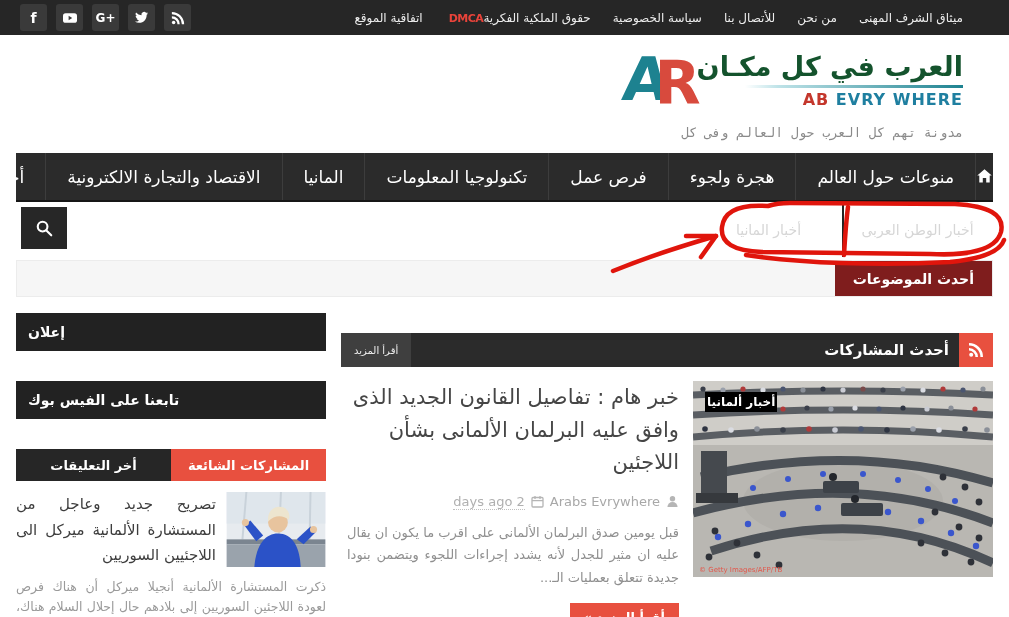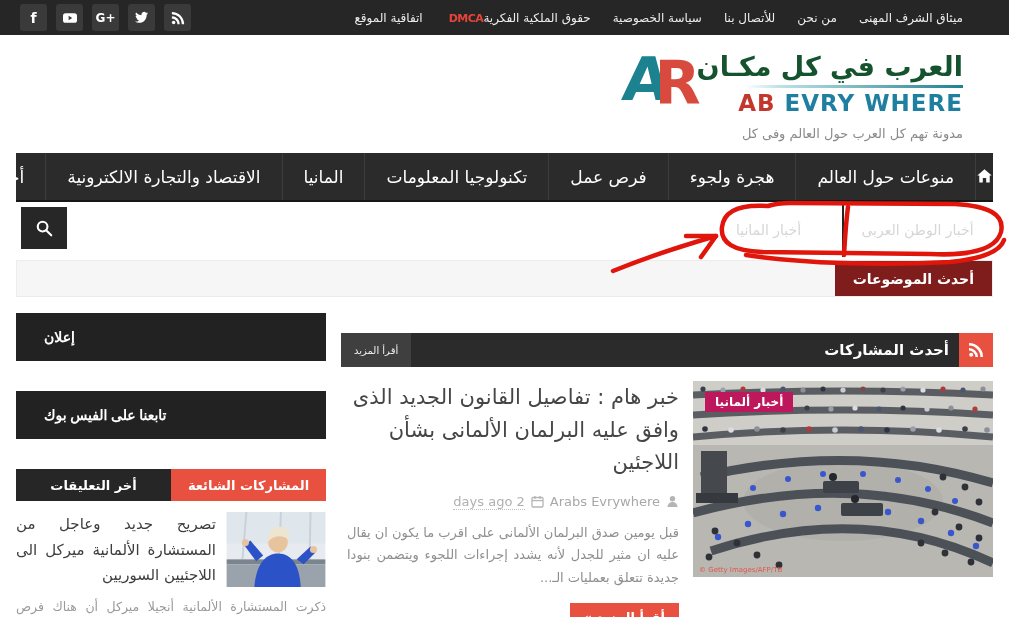--- a/index.html
+++ b/index.html
@@ -20,24 +20,24 @@
 
   
   .masthead { background:#fff; padding:16px 46px 12px 18px; display:flex; flex-direction:column; align-items:flex-end; }
   .logo { display:flex; align-items:flex-start; cursor:pointer; }
   .monogram { position:relative; width:80px; height:64px; flex:0 0 auto; }
   .mg-a { position:absolute; left:0; top:-2px; font-size:60px; font-weight:bold; color:#1d8290; transform:skewX(-6deg); line-height:1; }
   .mg-r { position:absolute; left:32px; top:2px; font-size:60px; font-weight:bold; color:#d84a3d; line-height:1; }
   .logo-text { display:flex; flex-direction:column; align-items:flex-end; margin-left:-6px; }
   .logo-ar { color:#14532d; font-size:27px; font-weight:bold; direction:rtl; }
   .logo-line { width:218px; height:3px; margin:3px 0 2px; background:linear-gradient(to left,#1d8290,#bfe3e8 85%, rgba(255,255,255,0)); }
-  .logo-en { font-size:23px; font-weight:bold; letter-spacing:1px; white-space:nowrap; }
+  .logo-en { font-size:16px; font-weight:bold; letter-spacing:1px; white-space:nowrap; }
   .logo-en .ab { color:#c4372c; }
   .logo-en .rest { color:#1f7fa0; }
-  .tagline { margin-top:10px; color:#8a8a8a; font-size:13px; direction:rtl; }
+  .tagline { margin-top:10px; color:#8a8a8a; font-size:13px; direction:rtl;font-family:Liberation Mono, monospace; }
 
   
   .shell { padding:0 16px; }
 
   
   .mainnav { background:#2b2b2b; height:47px; display:flex; direction:rtl; align-items:stretch; }
   .nav-home { width:48px; display:flex; align-items:center; justify-content:center; border-left:1px solid #3d3d3d; cursor:pointer; }
   .nav-item { display:flex; align-items:center; padding:0 21px; color:#fff; font-size:17px; border-left:1px solid #3d3d3d; cursor:pointer; white-space:nowrap; }
 
   
@@ -59,32 +59,32 @@
   
   .section-header { margin-top:20px; height:34px; background:#2b2b2b; display:flex; direction:rtl; align-items:stretch; }
   .rss-box { width:34px; background:#e8503f; display:flex; align-items:center; justify-content:center; }
   .section-title { color:#fff; font-size:15px; font-weight:bold; display:flex; align-items:center; padding:0 10px; }
   .section-more { margin-left:0; margin-right:auto; background:#3f3f3f; color:#eee; font-size:10px; display:flex; align-items:center; padding:0 13px; cursor:pointer; }
 
   
   .article { margin-top:14px; display:flex; direction:rtl; gap:14px; }
   .art-figure { position:relative; width:300px; height:196px; flex:0 0 auto; overflow:hidden; }
   .art-figure svg { display:block; }
-  .badge { position:absolute; top:11px; left:12px; background:#be185d; color:#fff; font-size:12px; font-weight:bold; padding:3px 10px; direction:rtl; }
+  .badge { position:absolute; top:11px; left:12px; background:#000000; color:#fff; font-size:12px; font-weight:bold; padding:3px 2px; direction:rtl; }
   .watermark { position:absolute; bottom:3px; left:6px; color:#e2574b; font-size:7px; direction:ltr; }
   .art-text { flex:1; padding-left:6px; }
   .art-title { font-size:21px; font-weight:normal; color:#464646; line-height:1.55; cursor:pointer; }
   .meta { margin-top:15px; display:flex; direction:rtl; align-items:center; gap:6px; color:#b0b0b0; font-size:13px; justify-content:flex-start; }
   .meta .author { color:#a8a8a8; }
   .meta .date { border-bottom:1px dotted #c0c0c0; direction:ltr; }
   .art-excerpt { margin-top:12px; font-size:13px; color:#8f8f8f; line-height:1.75; text-align:justify; text-align-last:right; }
   .read-more { margin-top:13px; display:inline-block; background:#e8503f; color:#fff; font-size:13px; font-weight:bold; padding:7px 14px; text-decoration:none; cursor:pointer; }
 
   
-  .side-header { height:48px; background:#222; color:#fff; font-size:14px; font-weight:bold; display:flex; align-items:center; justify-content:flex-end; padding:0 28px; direction:rtl;font-family:Liberation Serif, serif; }
+  .side-header { height:38px; background:#222; color:#fff; font-size:14px; font-weight:bold; display:flex; align-items:center; justify-content:flex-end; padding:0 12px; direction:rtl; }
   .side-gap { height:30px; }
   .tabs { display:flex; direction:rtl; height:32px; }
   .tab { flex:1; display:flex; align-items:center; justify-content:center; color:#fff; font-size:13px; font-weight:bold; cursor:pointer; }
   .tab.active { background:#e8503f; }
   .tab.inactive { background:#262626; }
   .spost { padding-top:11px; }
   .spost-top { display:flex; direction:rtl; gap:10px; }
   .spost-thumb { width:100px; height:75px; flex:0 0 auto; overflow:hidden; cursor:pointer; }
   .spost-title { flex:1; font-size:15px; font-weight:normal; color:#3d3d3d; line-height:1.7; text-align:justify; text-align-last:right; direction:rtl; cursor:pointer; }
   .spost-excerpt { margin-top:8px; font-size:12.5px; color:#9a9a9a; line-height:1.65; text-align:justify; text-align-last:right; direction:rtl; }

